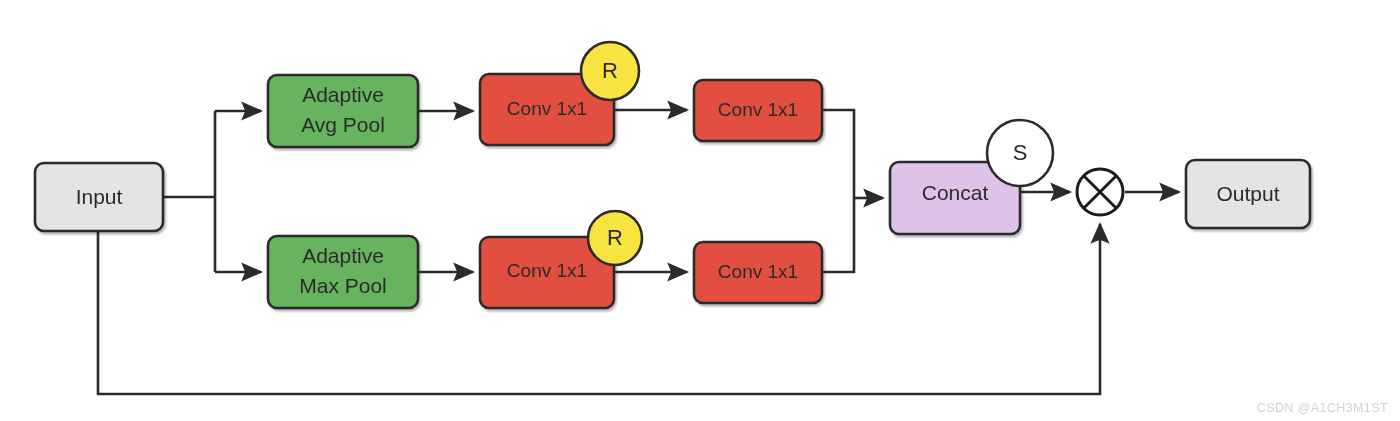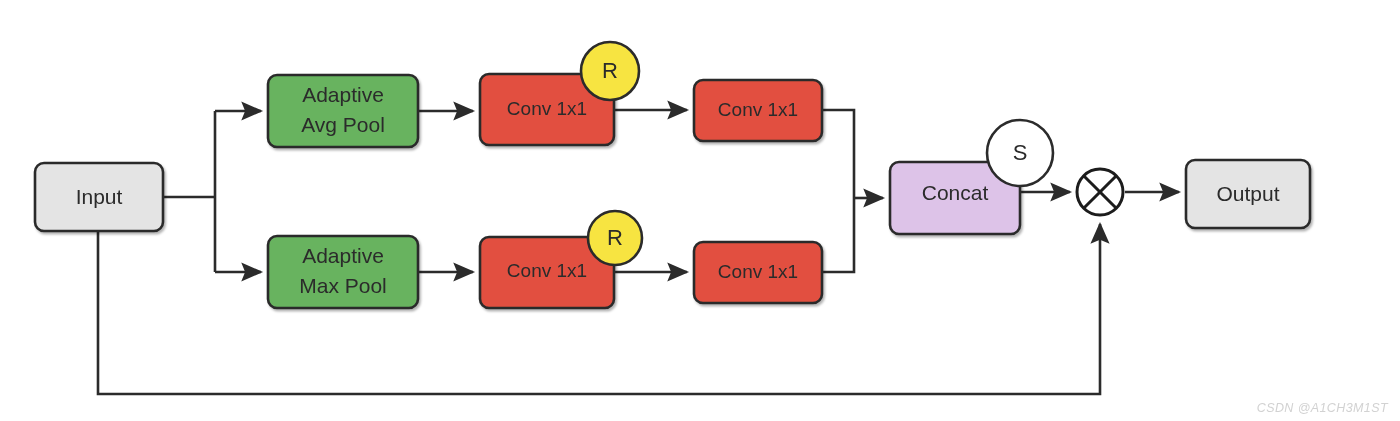--- a/index.html
+++ b/index.html
@@ -71,21 +71,20 @@
   .watermark {
     position: absolute;
     right: 12px;
     bottom: 6px;
     font-family: "Liberation Sans", sans-serif;
     font-size: 12.5px;
     color: #d2d2d2;
     letter-spacing: 0.4px;
     white-space: nowrap;
     user-select: none;
-    font-style: italic;
   }
 </style>
 </head>
 <body>
 
 <div id="diagram-root">
 
   <svg id="flow" viewBox="0 0 1400 421">
     <defs>
       <marker id="arrowhead" markerWidth="9" markerHeight="9" refX="7.6" refY="4.1" orient="auto" markerUnits="strokeWidth">

